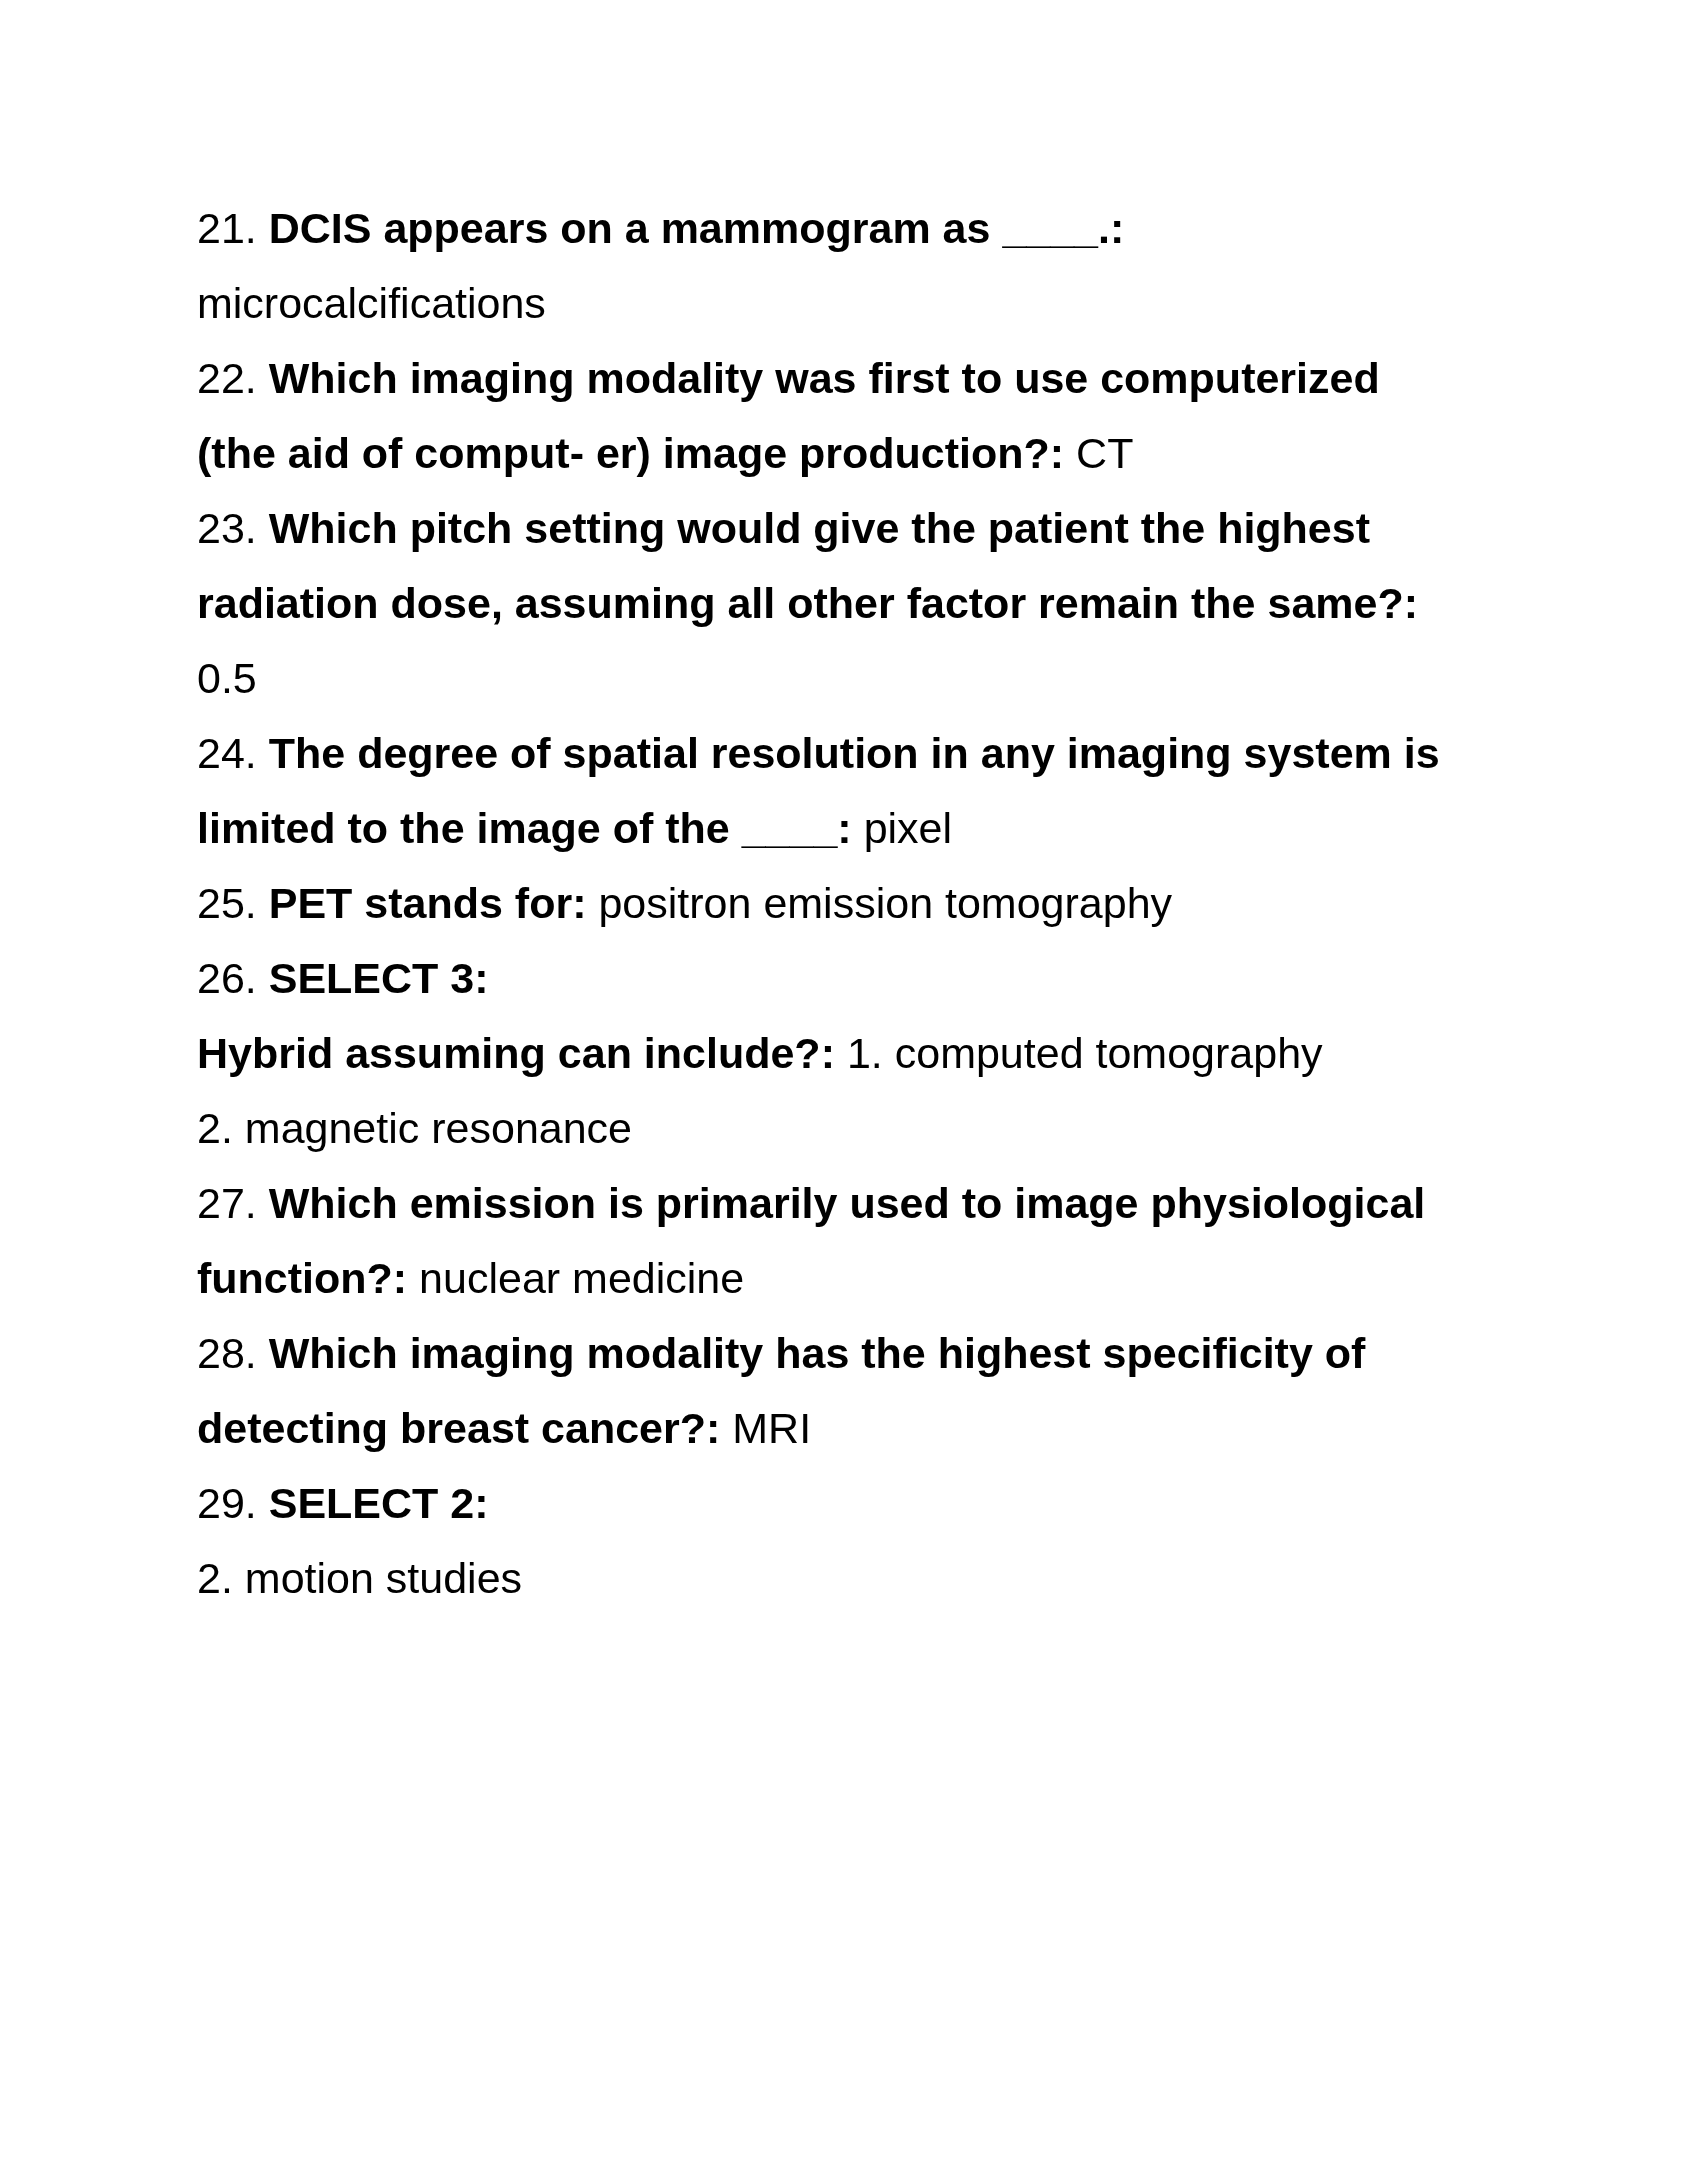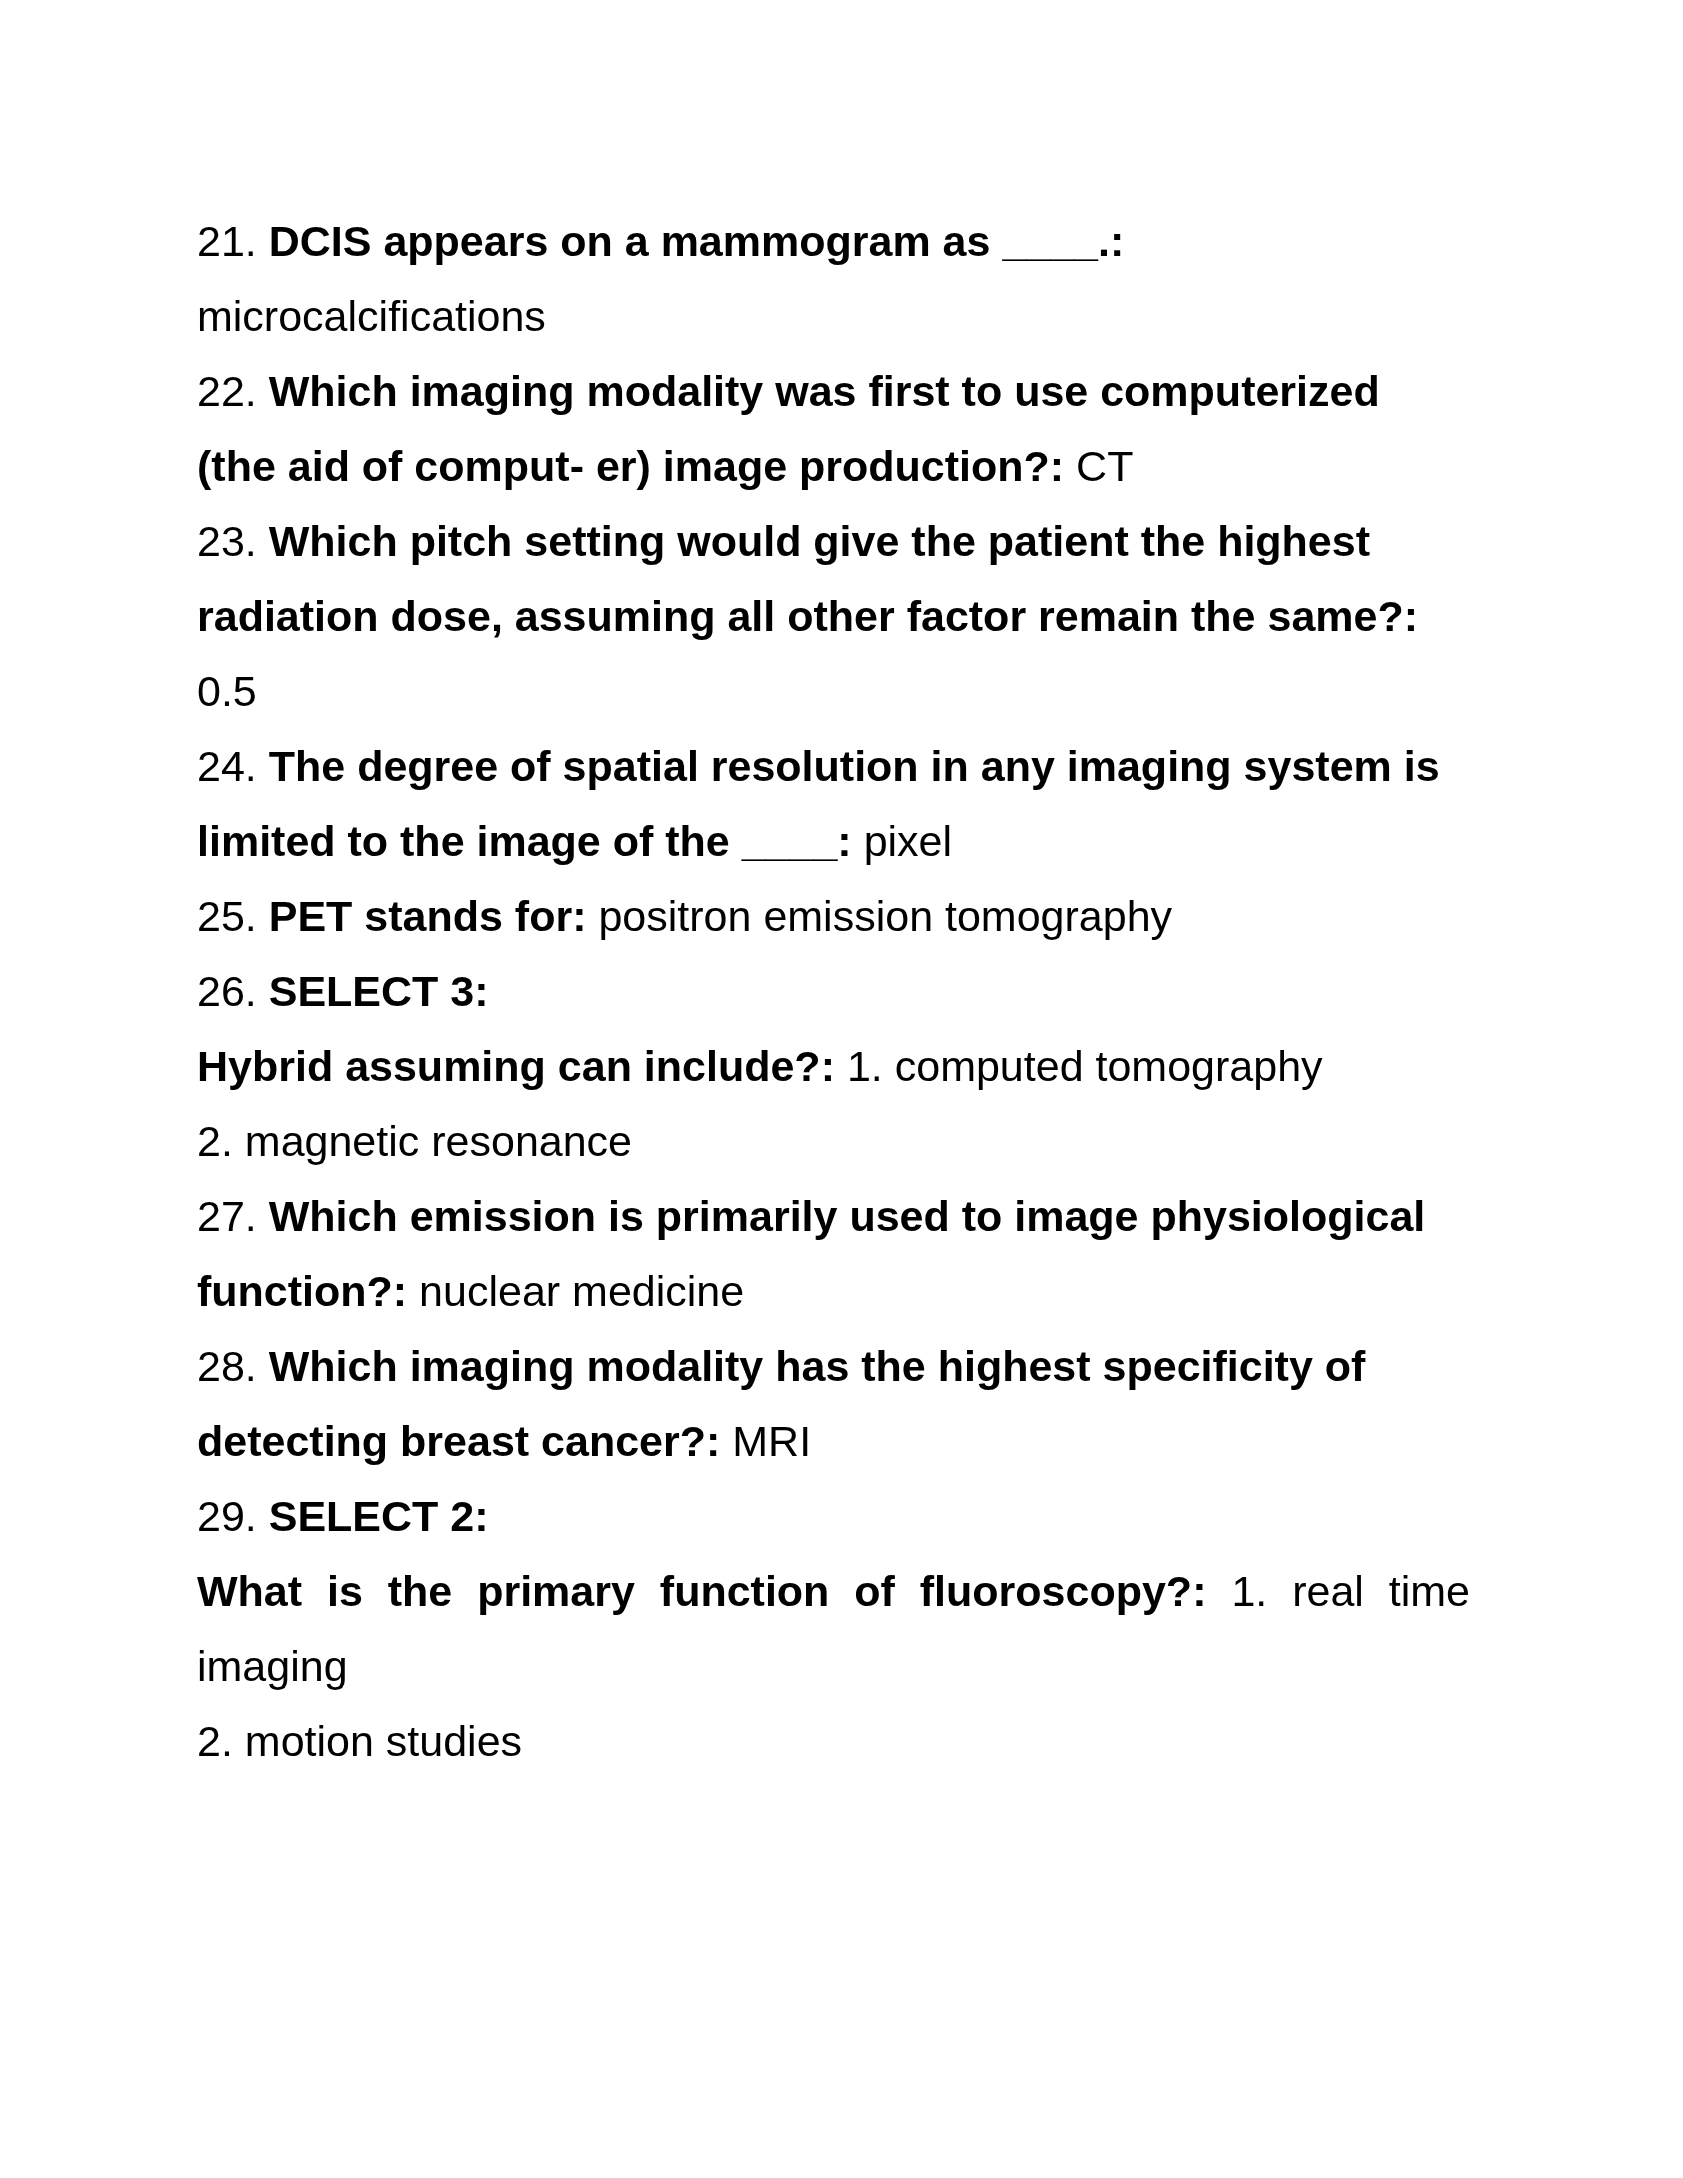--- a/index.html
+++ b/index.html
@@ -1,18 +1,18 @@
 <!DOCTYPE html>
 <html><head>
 <meta charset="utf-8">
 <style>
   html, body { margin: 0; padding: 0; background: #ffffff; }
   body { width: 1683px; height: 2178px; position: relative; overflow: hidden;
          font-family: "Liberation Sans", sans-serif; color: #000; }
-  .page { position: absolute; left: 197px; top: 204px; width: 1273px; }
+  .page { position: absolute; left: 197px; top: 191px; width: 1273px; }
   .line { font-size: 43px; line-height: 75px; white-space: nowrap; }
   .line.wrap { white-space: normal; text-align: justify; text-align-last: left; }
   .b { font-weight: bold; }
 </style>
 </head>
 <body>
 
 <div class="page">
 
   <div class="line">
@@ -79,20 +79,16 @@
   </div>
   <div class="line">
     <span class="b">detecting breast cancer?:</span>
     <span>MRI</span>
   </div>
 
   <div class="line">
     <span>29.</span>
     <span class="b">SELECT 2:</span>
   </div>
-  <div class="line wrap">
-    <span class="b">What is the primary function of fluoroscopy?:</span>
-    <span>1. real time imaging</span>
-  </div>
   <div class="line">2. motion studies</div>
 
 </div>
 
 
 </body></html>

